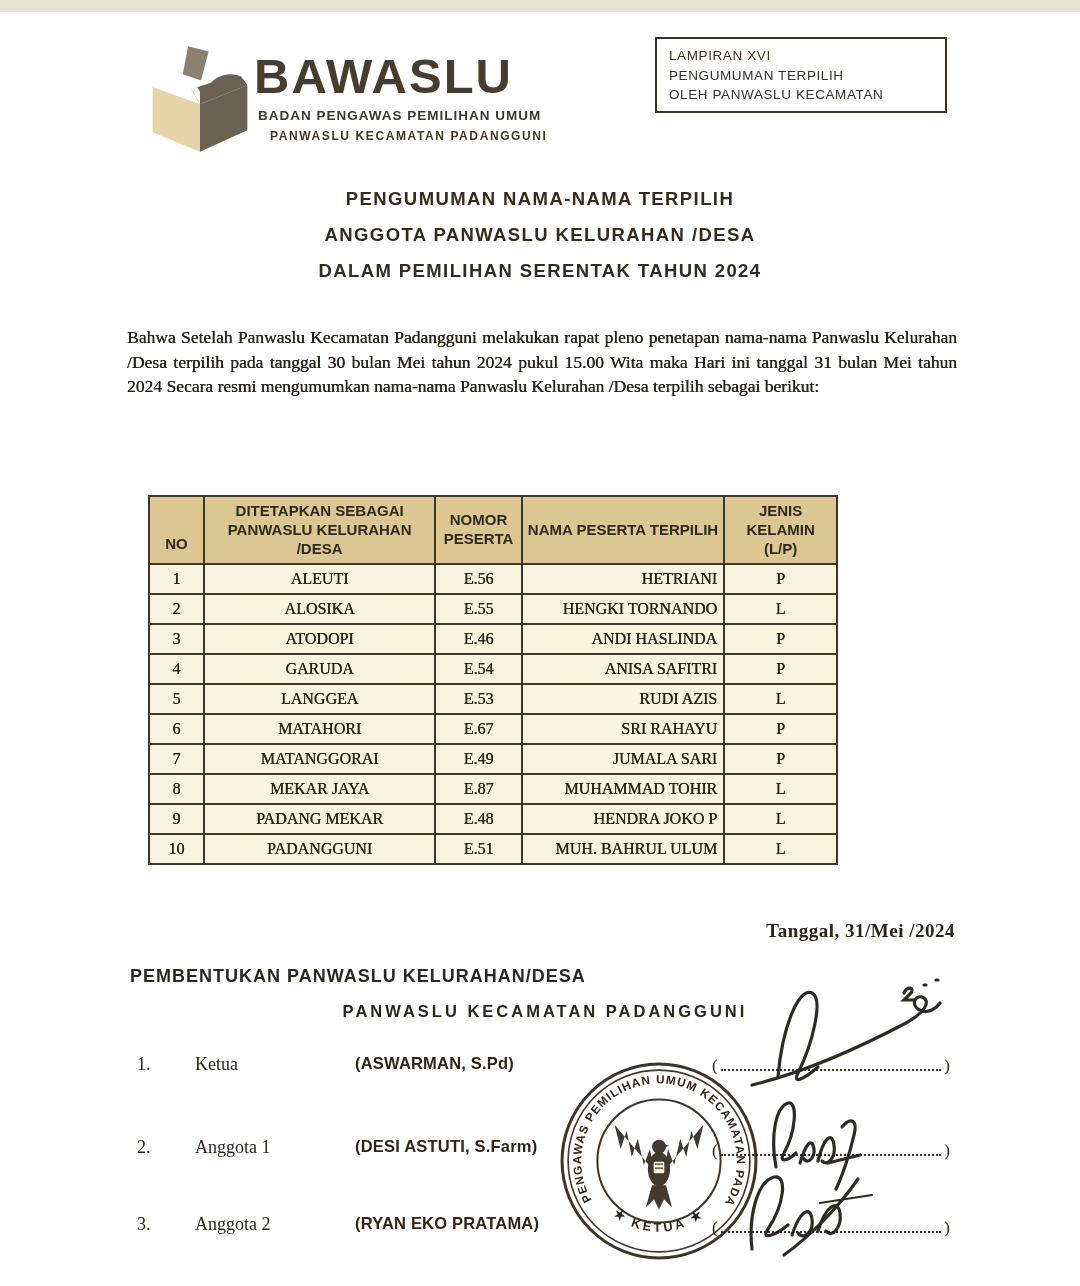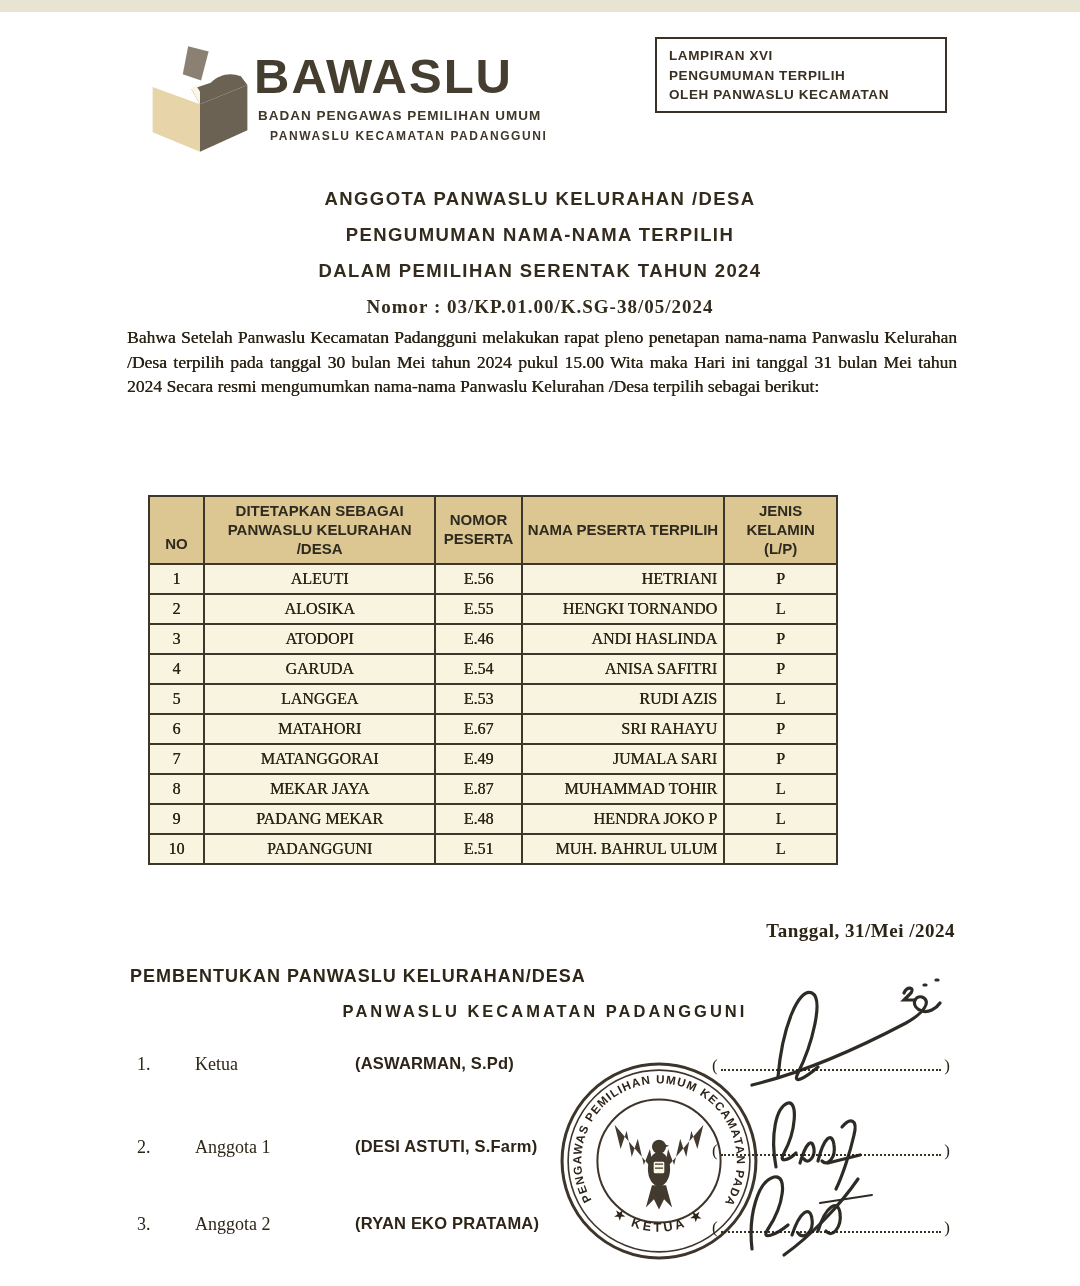--- a/index.html
+++ b/index.html
@@ -14,21 +14,21 @@
   .logo-icon { position:absolute; left:0; top:4px; }
   .brand { position:absolute; left:106px; top:8px; font-family:"Liberation Sans",sans-serif;
     font-weight:bold; font-size:49px; letter-spacing:2px; color:#453e30; }
   .brand-sub1 { position:absolute; left:110px; top:68px; font-family:"Liberation Sans",sans-serif;
     font-weight:bold; font-size:13.5px; letter-spacing:1px; color:#3e382a; }
   .brand-sub2 { position:absolute; left:122px; top:89px; font-family:"Liberation Sans",sans-serif;
     font-weight:bold; font-size:12px; letter-spacing:1.6px; color:#3e382a; }
   .lampiran-box {
     position:absolute; left:655px; top:25px; width:292px; height:76px;
     border:2px solid #3a3226; padding:7px 12px;
-    font-family:"Liberation Sans",sans-serif; font-weight:bold;
+    font-family:"Liberation Sans",sans-serif; font-weight:normal;
     font-size:13.5px; line-height:1.45; letter-spacing:0.6px; color:#3a3022;
   }
   
   .title-block { position:absolute; left:125px; top:176px; width:830px; text-align:center; }
   .title-line { font-family:"Liberation Sans",sans-serif; font-weight:bold; font-size:18.5px;
     letter-spacing:1.4px; color:#332b1d; margin-bottom:14px; }
   .nomor-line { font-size:19px; font-weight:600; letter-spacing:1px; color:#332b1d; }
   
   .body-text { position:absolute; left:127px; top:313px; width:830px;
     font-size:17.5px; line-height:24.7px; text-align:justify; color:#2c2415;
@@ -86,24 +86,23 @@
     <div class="brand-sub2">PANWASLU KECAMATAN PADANGGUNI</div>
   </div>
 
   <div class="lampiran-box">
     <div>LAMPIRAN XVI</div>
     <div>PENGUMUMAN TERPILIH</div>
     <div>OLEH PANWASLU KECAMATAN</div>
   </div>
 
   <div class="title-block">
+    <div class="title-line">PENGUMUMAN NAMA-NAMA TERPILIH</div>
     <div class="title-line">ANGGOTA PANWASLU KELURAHAN /DESA</div>
-    <div class="title-line">PENGUMUMAN NAMA-NAMA TERPILIH</div>
     <div class="title-line">DALAM PEMILIHAN SERENTAK TAHUN 2024</div>
-    <div class="nomor-line">Nomor : 03/KP.01.00/K.SG-38/05/2024</div>
   </div>
 
   <div class="body-text">
     <div>Bahwa Setelah Panwaslu Kecamatan Padangguni melakukan rapat pleno penetapan nama-nama Panwaslu Kelurahan /Desa terpilih pada tanggal 30 bulan Mei tahun 2024 pukul 15.00 Wita maka Hari ini tanggal 31 bulan Mei tahun 2024 Secara resmi mengumumkan nama-nama Panwaslu Kelurahan /Desa terpilih sebagai berikut:</div>
   </div>
 
   <table class="announce">
     <colgroup>
       <col class="col-no">
         <col class="col-village">

